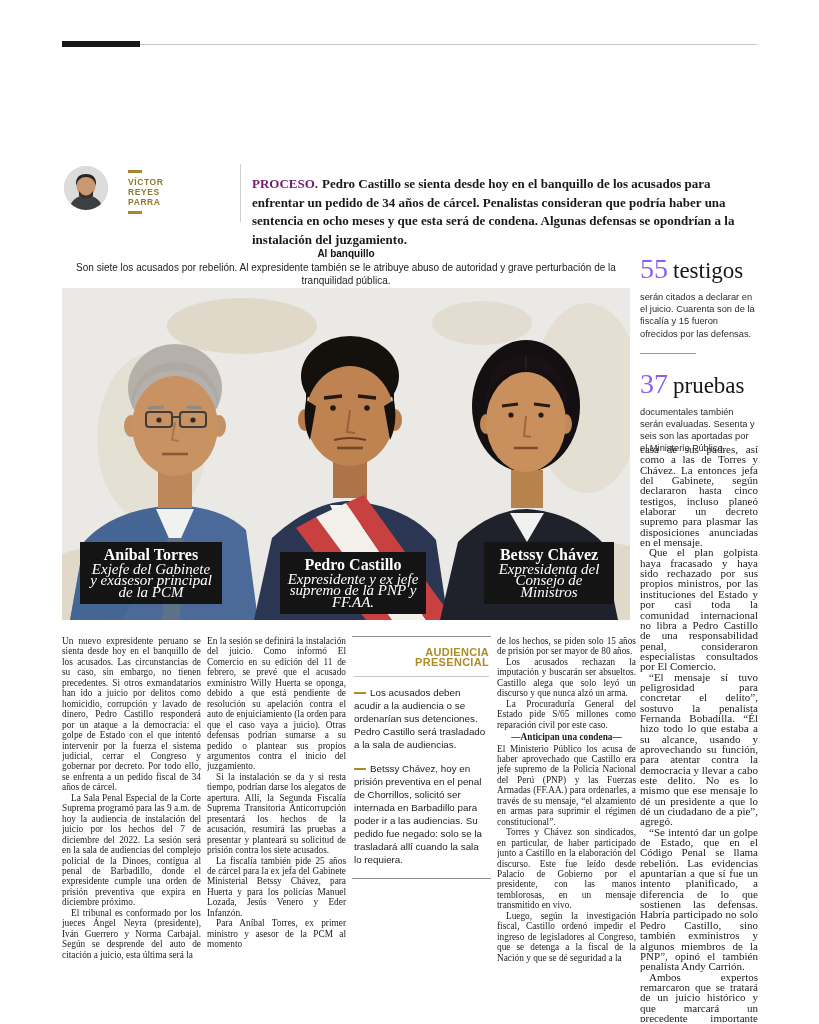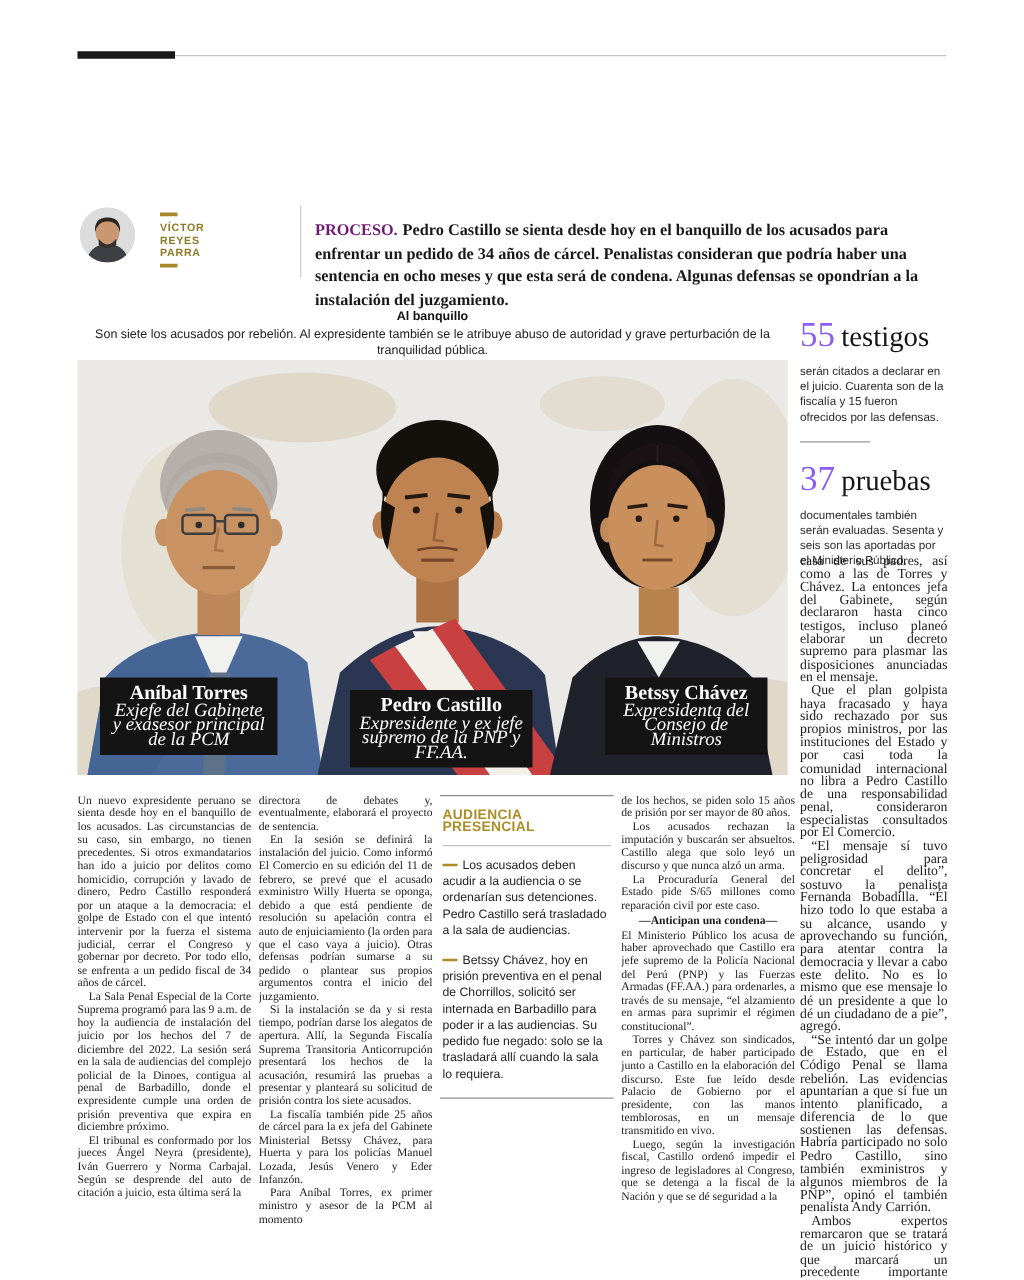--- a/index.html
+++ b/index.html
@@ -60,21 +60,21 @@
   .col{position:absolute;top:636px;width:139px;height:388px;overflow:hidden;
        font-size:9.3px;line-height:10.45px;text-align:justify;color:#1b1b1b;}
   .col p{margin:0;}
   .col p+p{text-indent:9px;}
   .col1{left:62px;} .col2{left:207px;} .col3{left:352px;} .col4{left:497px;}
   .subhead{font-weight:700;text-align:center;margin:2px 0 1px;}
 
   
   .info-box{border-top:1px solid #8f8f8f;border-bottom:1px solid #8f8f8f;padding:10px 2px 12px;
             font-family:"Liberation Sans","DejaVu Sans",sans-serif;}
-  .info-box-title{color:#ad8d26;font-weight:700;font-size:11px;letter-spacing:.3px;text-align:left;
+  .info-box-title{color:#ad8d26;font-weight:700;font-size:11px;letter-spacing:.3px;text-align:right;
                   padding-bottom:8px;border-bottom:1px solid #c4c4c4;margin-bottom:9px;}
   .box-item{font-size:9.8px;line-height:13px;color:#222;text-align:left;margin-bottom:11px;}
   .box-item:last-child{margin-bottom:0;}
   .dash-bullet{display:inline-block;width:12px;height:2px;background:#ad8d26;margin-right:4px;vertical-align:middle;}
 </style>
 </head>
 <body>
 
 <div class="page">
 
@@ -219,21 +219,20 @@
     </div>
   </aside>
 
   <div class="col col1">
     <p>Un nuevo expresidente peruano se sienta desde hoy en el banquillo de los acusados. Las circunstancias de su caso, sin embargo, no tienen precedentes. Si otros exmandatarios han ido a juicio por delitos como homicidio, corrupción y lavado de dinero, Pedro Castillo responderá por un ataque a la democracia: el golpe de Estado con el que intentó intervenir por la fuerza el sistema judicial, cerrar el Congreso y gobernar por decreto. Por todo ello, se enfrenta a un pedido fiscal de 34 años de cárcel.</p>
     <p>La Sala Penal Especial de la Corte Suprema programó para las 9 a.m. de hoy la audiencia de instalación del juicio por los hechos del 7 de diciembre del 2022. La sesión será en la sala de audiencias del complejo policial de la Dinoes, contigua al penal de Barbadillo, donde el expresidente cumple una orden de prisión preventiva que expira en diciembre próximo.</p>
     <p>El tribunal es conformado por los jueces Ángel Neyra (presidente), Iván Guerrero y Norma Carbajal. Según se desprende del auto de citación a juicio, esta última será la</p>
   </div>
 
   <div class="col col2">
-    <p>directora de debates y, eventualmente, elaborará el proyecto de sentencia.</p>
     <p>En la sesión se definirá la instalación del juicio. Como informó El Comercio en su edición del 11 de febrero, se prevé que el acusado exministro Willy Huerta se oponga, debido a que está pendiente de resolución su apelación contra el auto de enjuiciamiento (la orden para que el caso vaya a juicio). Otras defensas podrían sumarse a su pedido o plantear sus propios argumentos contra el inicio del juzgamiento.</p>
     <p>Si la instalación se da y si resta tiempo, podrían darse los alegatos de apertura. Allí, la Segunda Fiscalía Suprema Transitoria Anticorrupción presentará los hechos de la acusación, resumirá las pruebas a presentar y planteará su solicitud de prisión contra los siete acusados.</p>
     <p>La fiscalía también pide 25 años de cárcel para la ex jefa del Gabinete Ministerial Betssy Chávez, para Huerta y para los policías Manuel Lozada, Jesús Venero y Eder Infanzón.</p>
     <p>Para Aníbal Torres, ex primer ministro y asesor de la PCM al momento</p>
   </div>
 
   <div class="col col3">
     <div class="info-box">
       <div class="info-box-title">AUDIENCIA PRESENCIAL</div>
       <div class="box-item"><span class="dash-bullet"></span><span>Los acusados deben acudir a la audiencia o se ordenarían sus detenciones. Pedro Castillo será trasladado a la sala de audiencias.</span></div>

